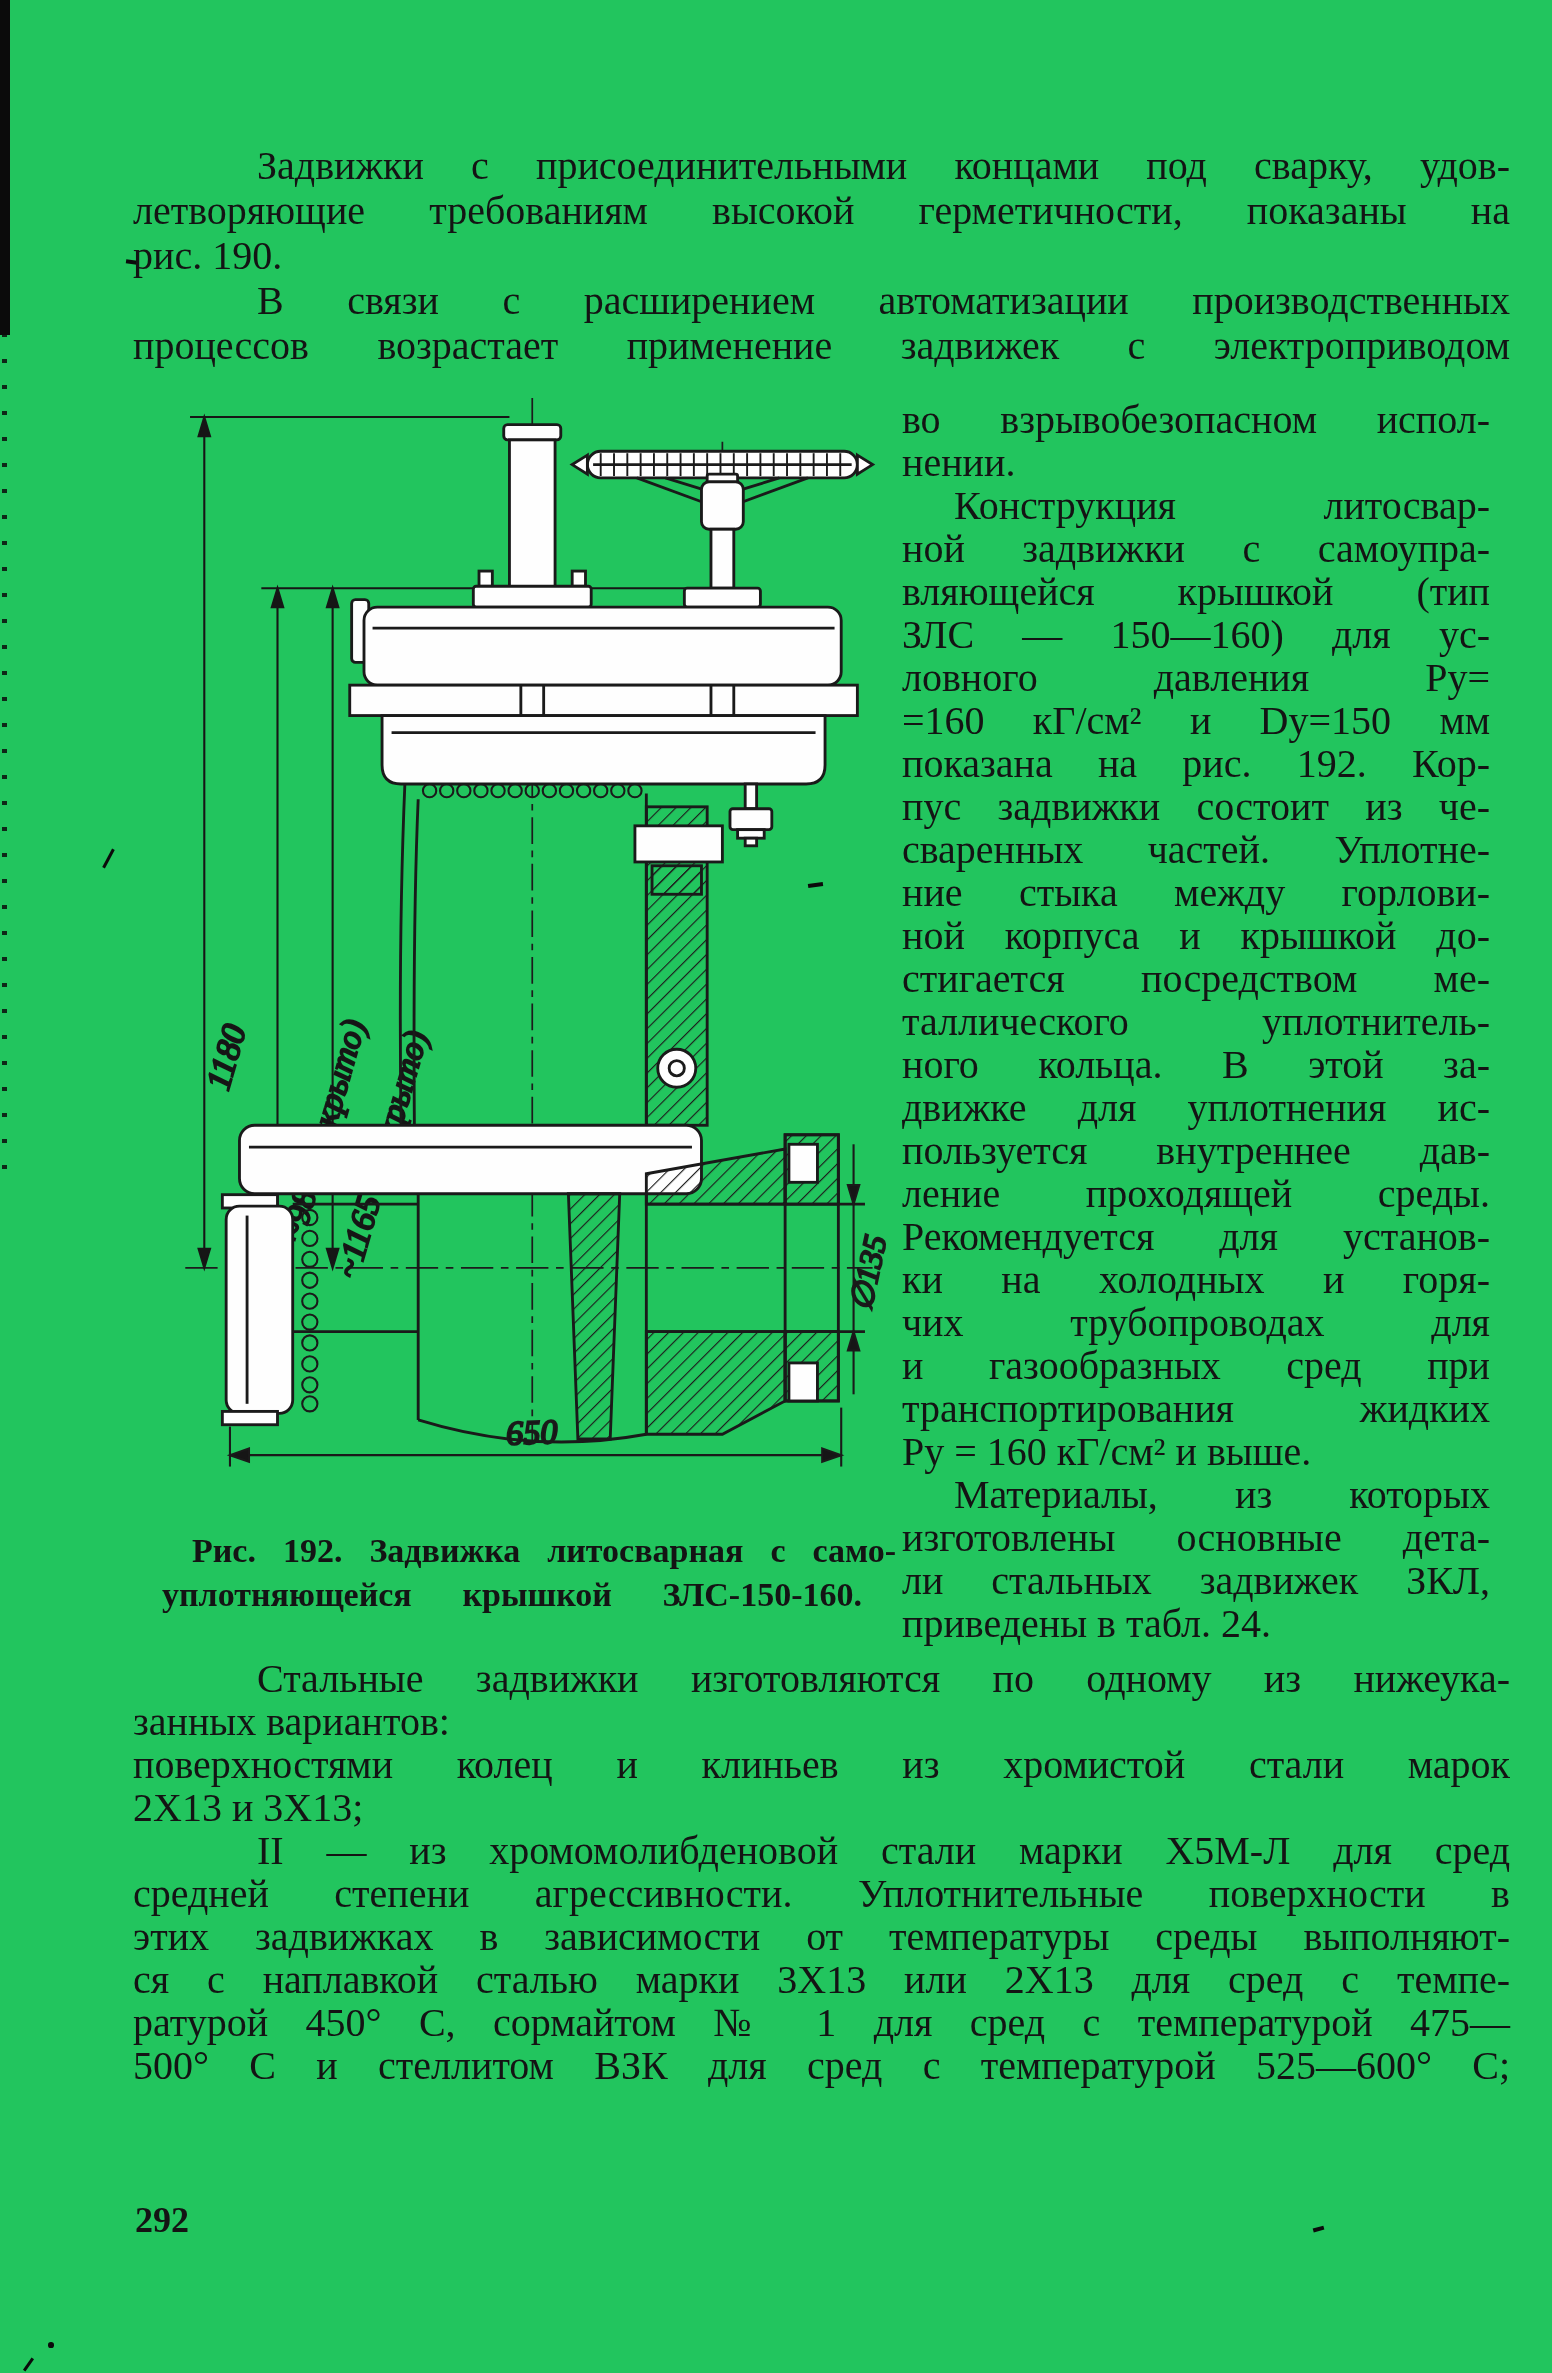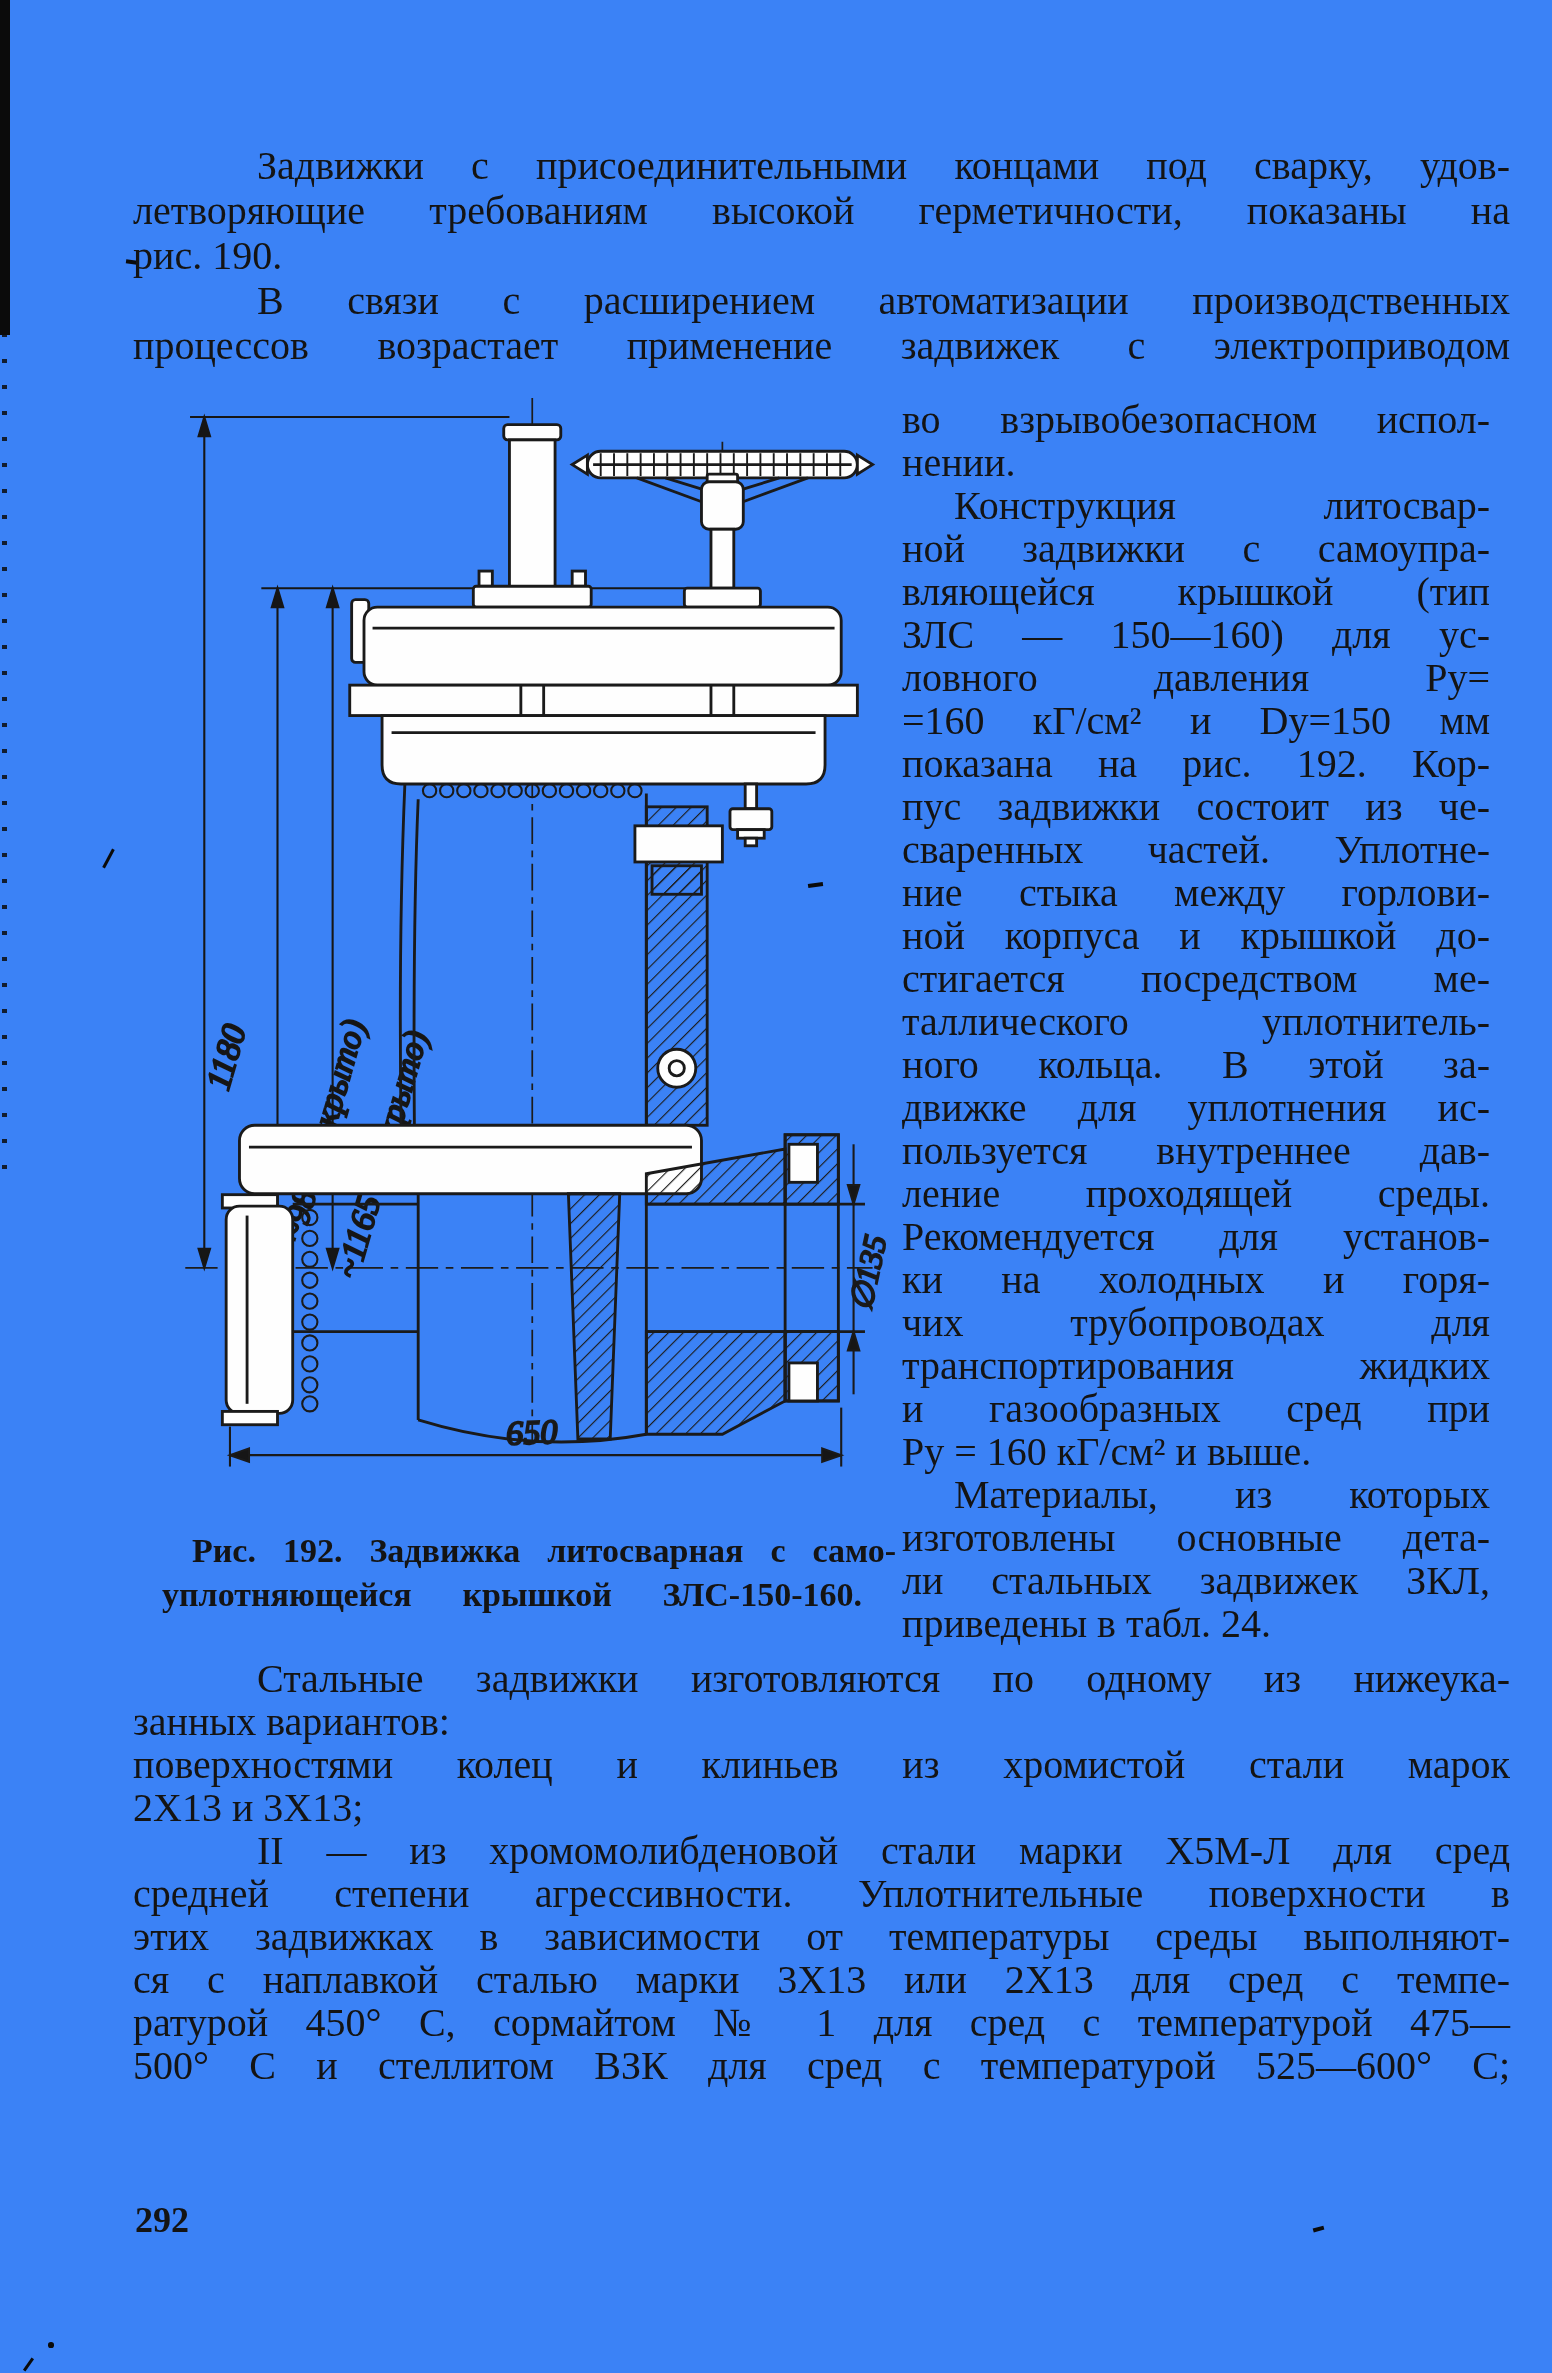--- a/index.html
+++ b/index.html
@@ -1,16 +1,16 @@
 <!DOCTYPE html>
 <html style="font-size:15px"><head>
 <meta charset="utf-8">
 <style>
   html,body{margin:0;padding:0;background:#777;}
-  .page{position:relative;width:1552px;height:2374px;background:#3b82f6;
+  .page{position:relative;width:1552px;height:2374px;background:#22c55e;
         font-family:"Liberation Serif", serif;color:#161616;overflow:hidden;}
   .textblock{position:absolute;}
   .ln{text-align:justify;text-align-last:justify;white-space:normal;
       font-size:40px;line-height:43px;color:#141414;}
   .top .ln{line-height:45px;}
   .noj{text-align-last:left;}
   .ind{text-indent:124px;}
   .ind-sm{text-indent:52px;}
   .rightcol .ln{font-size:40px;}
   .caption .ln{font-size:34px;font-weight:700;line-height:44px;}
@@ -64,22 +64,22 @@
     <div class="ln">ной корпуса и крышкой до-</div>
     <div class="ln">стигается посредством ме-</div>
     <div class="ln">таллического уплотнитель-</div>
     <div class="ln">ного кольца. В этой за-</div>
     <div class="ln">движке для уплотнения ис-</div>
     <div class="ln">пользуется внутреннее дав-</div>
     <div class="ln">ление проходящей среды.</div>
     <div class="ln">Рекомендуется для установ-</div>
     <div class="ln">ки на холодных и горя-</div>
     <div class="ln">чих трубопроводах для</div>
+    <div class="ln">и газообразных сред при</div>
     <div class="ln">транспортирования жидких</div>
-    <div class="ln">и газообразных сред при</div>
     <div class="ln noj">Ру = 160 кГ/см² и выше.</div>
     <div class="ln ind-sm">Материалы, из которых</div>
     <div class="ln">изготовлены основные дета-</div>
     <div class="ln">ли стальных задвижек ЗКЛ,</div>
     <div class="ln noj">приведены в табл. 24.</div>
   </div>
 
   <svg style="position:absolute;left:133px;top:255px;" width="770" height="1270" viewBox="0 0 810 1335">
     <defs>
       <pattern id="hatch" width="11" height="11" patternUnits="userSpaceOnUse" patternTransform="rotate(45)">

